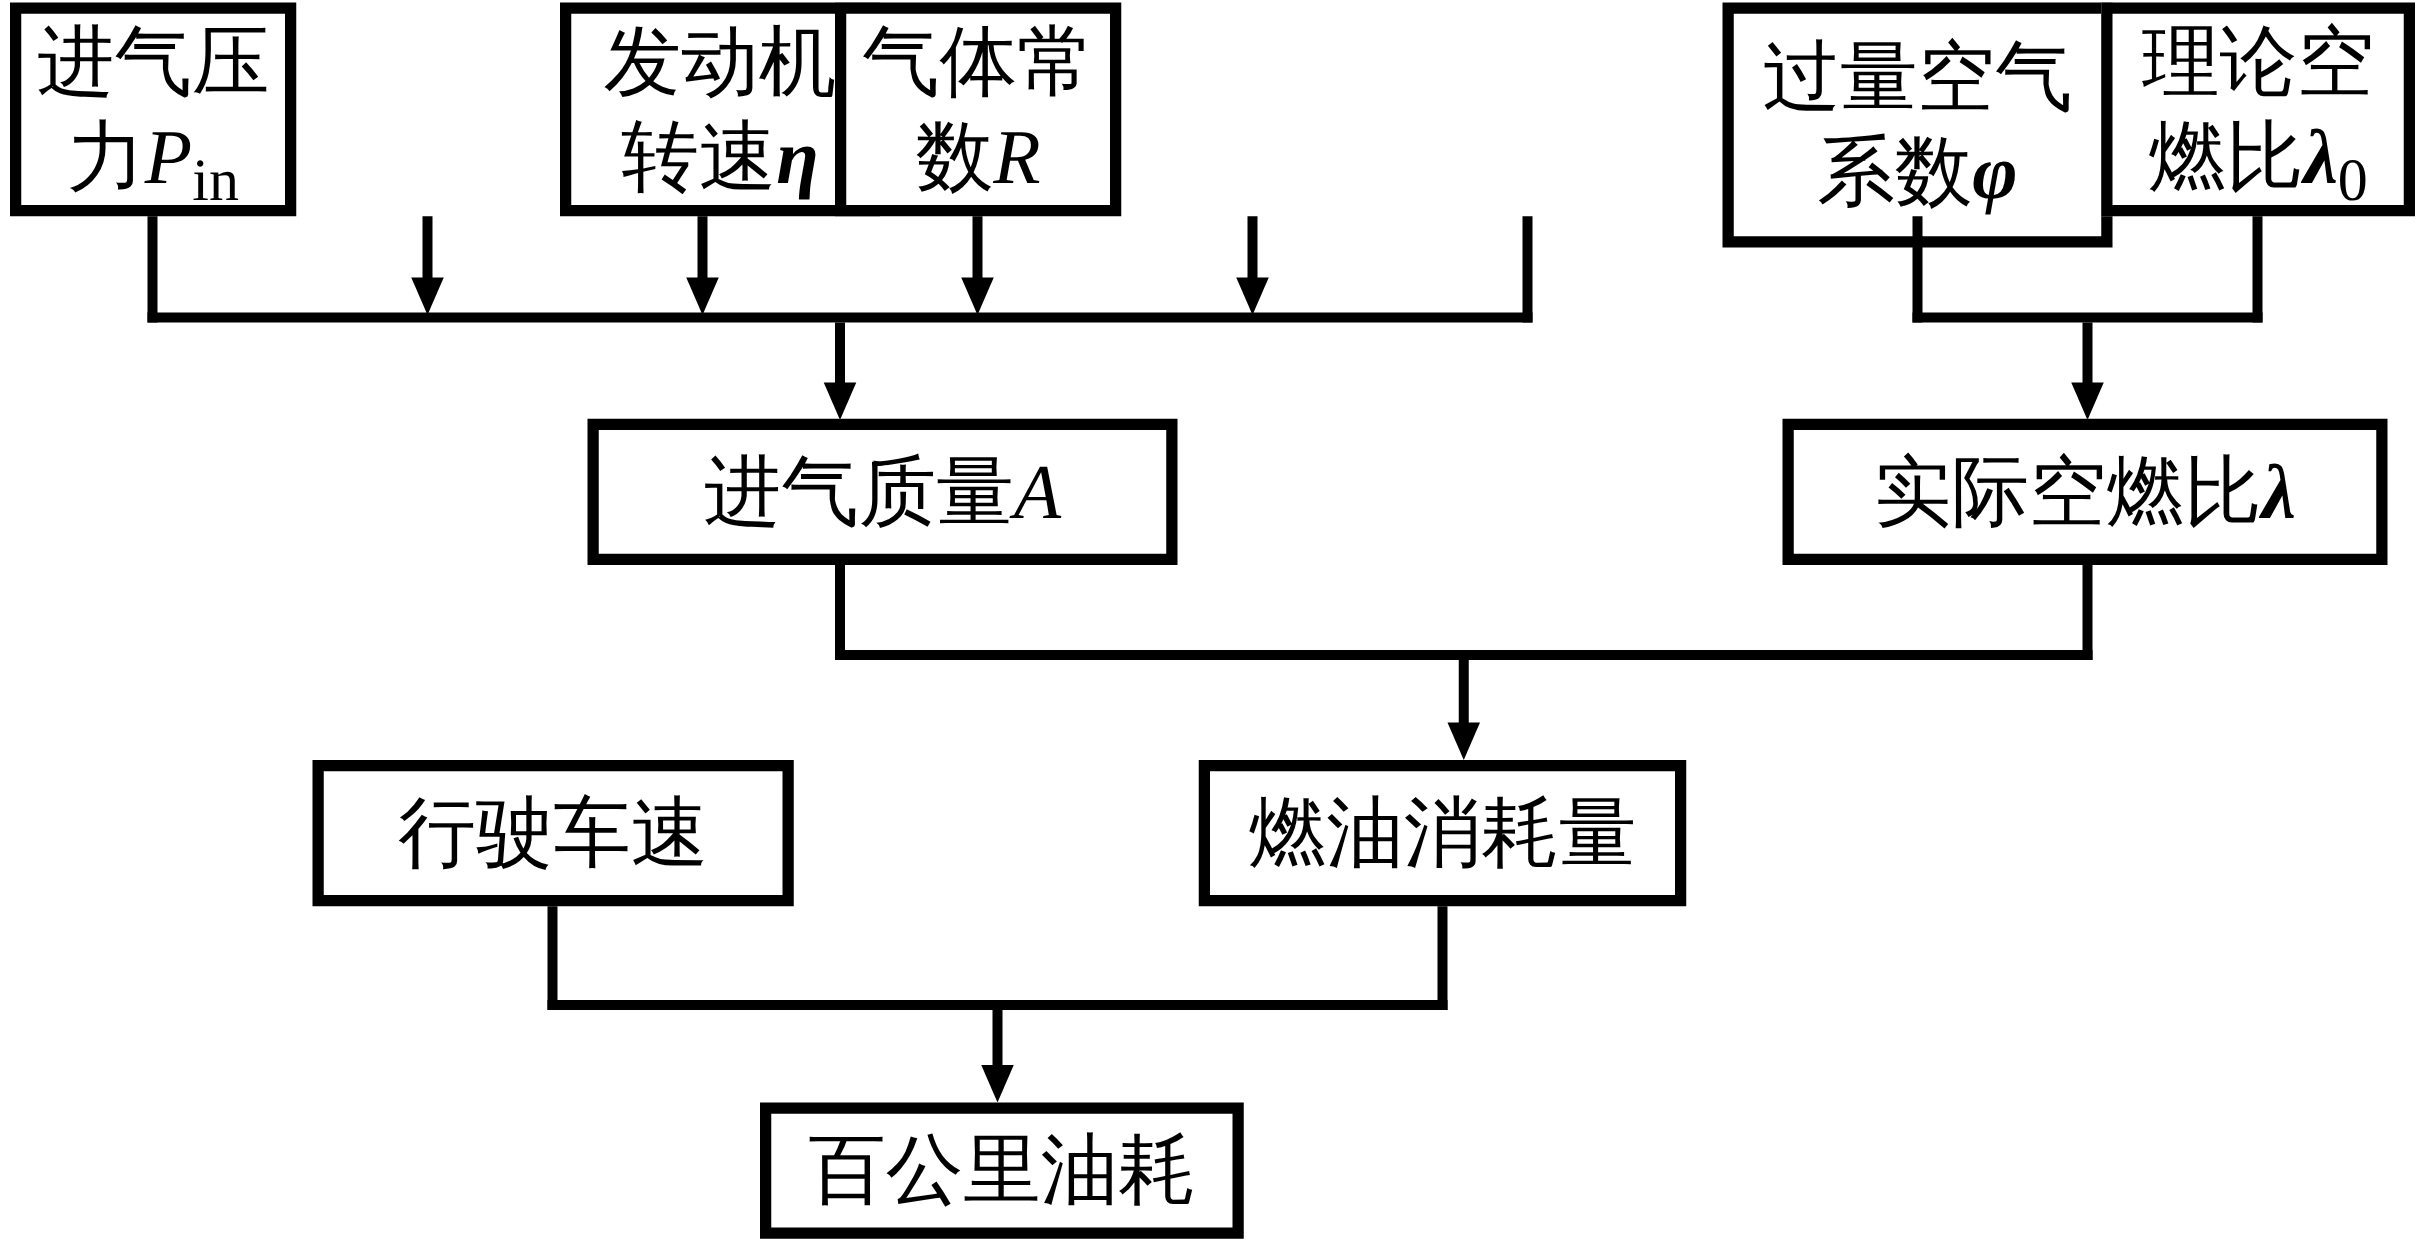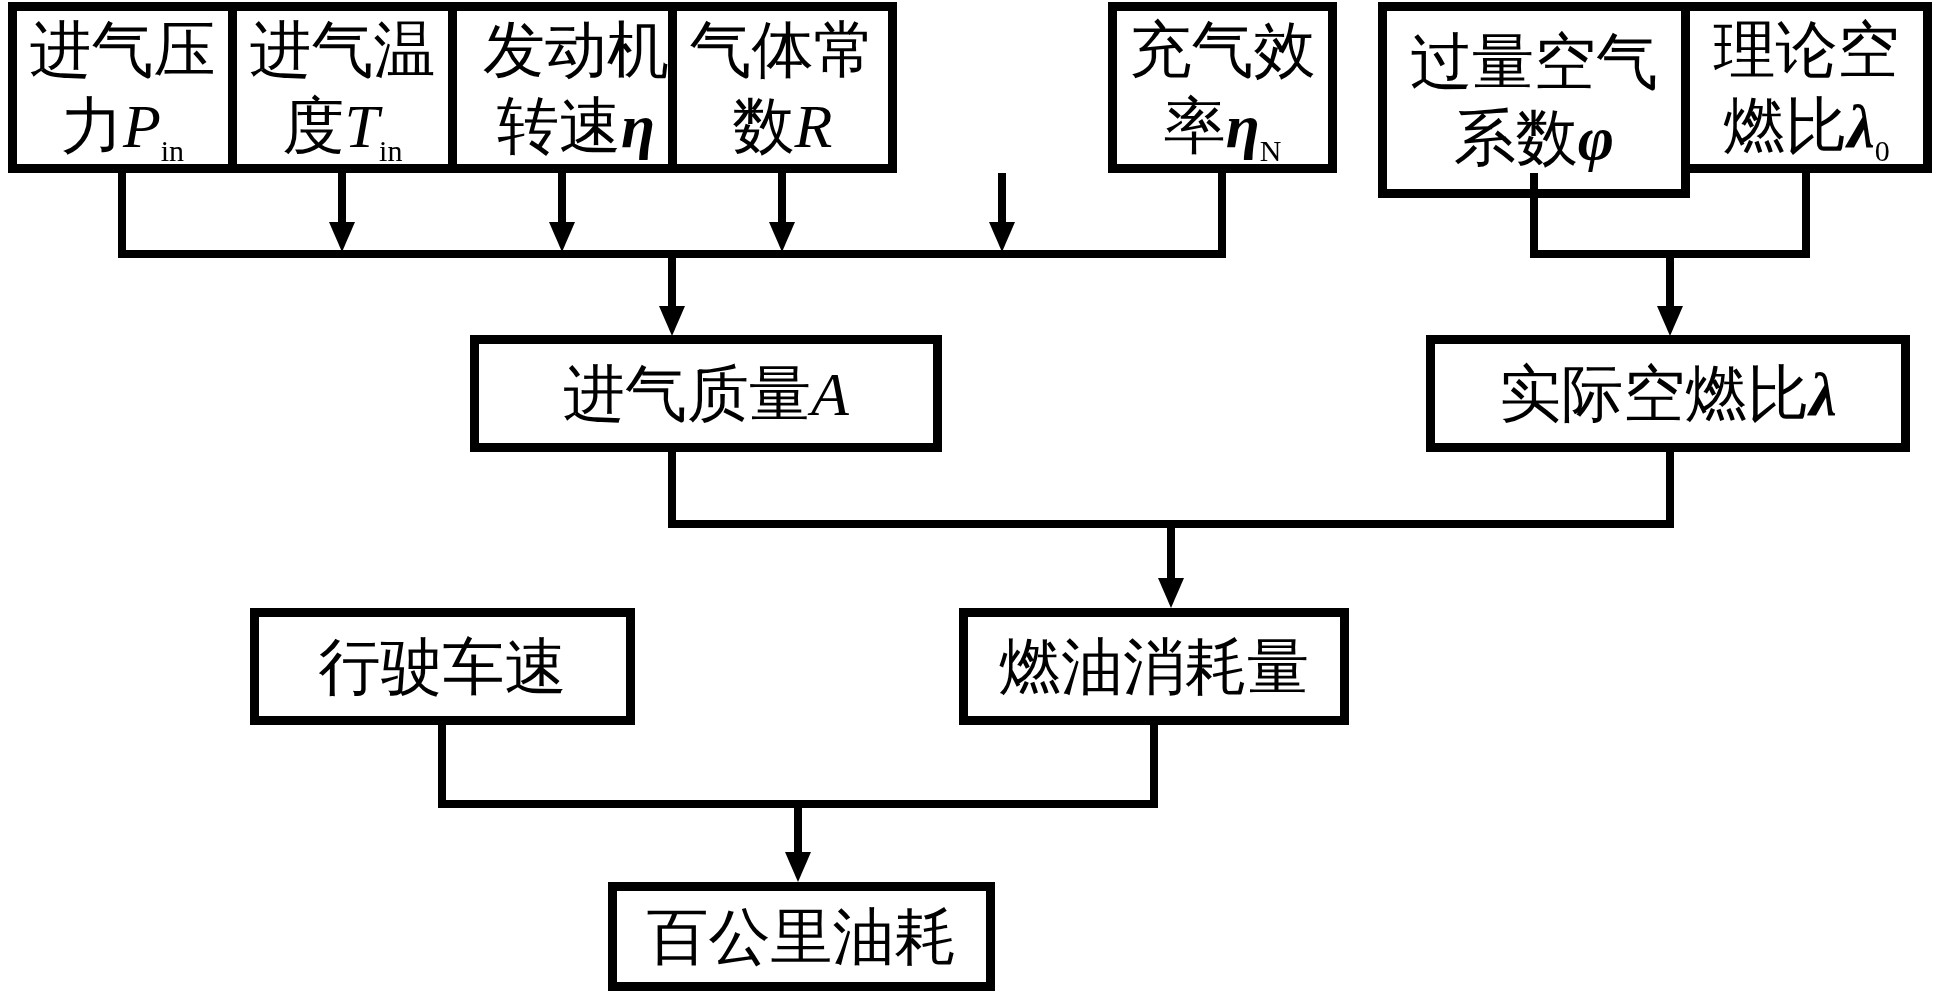--- a/index.html
+++ b/index.html
@@ -10,21 +10,21 @@
     overflow:hidden;
   }
   .box{
     position:absolute;box-sizing:border-box;border:9px solid var(--line);
     background:var(--bg);display:flex;align-items:center;justify-content:center;
     font-size:62px;line-height:76px;text-align:center;
   }
   .lbl{padding:0 2px;}
   .sym{font-style:italic;}
   .greek{font-weight:bold;}
-  .subs{font-size:30px;line-height:0;vertical-align:-14px;margin-top:10px;}
+  .subs{font-size:48px;line-height:0;vertical-align:-14px;margin-top:10px;}
   .vline{position:absolute;width:8px;background:var(--line);}
   .hline{position:absolute;height:8px;background:var(--line);}
   .arrow{
     position:absolute;width:0;height:0;
     border-left:13px solid transparent;border-right:13px solid transparent;
     border-top:30px solid var(--line);
   }
   
   .t0{left:8px;top:2px;width:229px;height:171px}
   .t1{left:228px;top:2px;width:229px;height:171px}
@@ -42,31 +42,25 @@
   .bF100{left:608px;top:882px;width:387px;height:109px}
 </style>
 </head>
 <body>
 
 <div class="stage">
 
   <div class="box t0">
     <div class="lbl"><span>进气压力</span><span class="sym">P</span><span class="subs">in</span></div>
   </div>
-  <div class="box t1">
-    <div class="lbl"><span>进气温度</span><span class="sym">T</span><span class="subs">in</span></div>
-  </div>
   <div class="box t2">
     <div class="lbl"><span>发动机转速</span><span class="sym greek">η</span><span class="subs"></span></div>
   </div>
   <div class="box t3">
     <div class="lbl"><span>气体常数</span><span class="sym">R</span><span class="subs"></span></div>
-  </div>
-  <div class="box t5">
-    <div class="lbl"><span>充气效率</span><span class="sym greek">η</span><span class="subs">N</span></div>
   </div>
 
   <div class="box r0">
     <div class="lbl"><span>过量空气系数</span><span class="sym greek">φ</span><span class="subs"></span></div>
   </div>
   <div class="box r1">
     <div class="lbl"><span>理论空燃比</span><span class="sym greek">λ</span><span class="subs">0</span></div>
   </div>
 
   <div class="vline" style="left:118px;top:173px;height:85px"></div>

